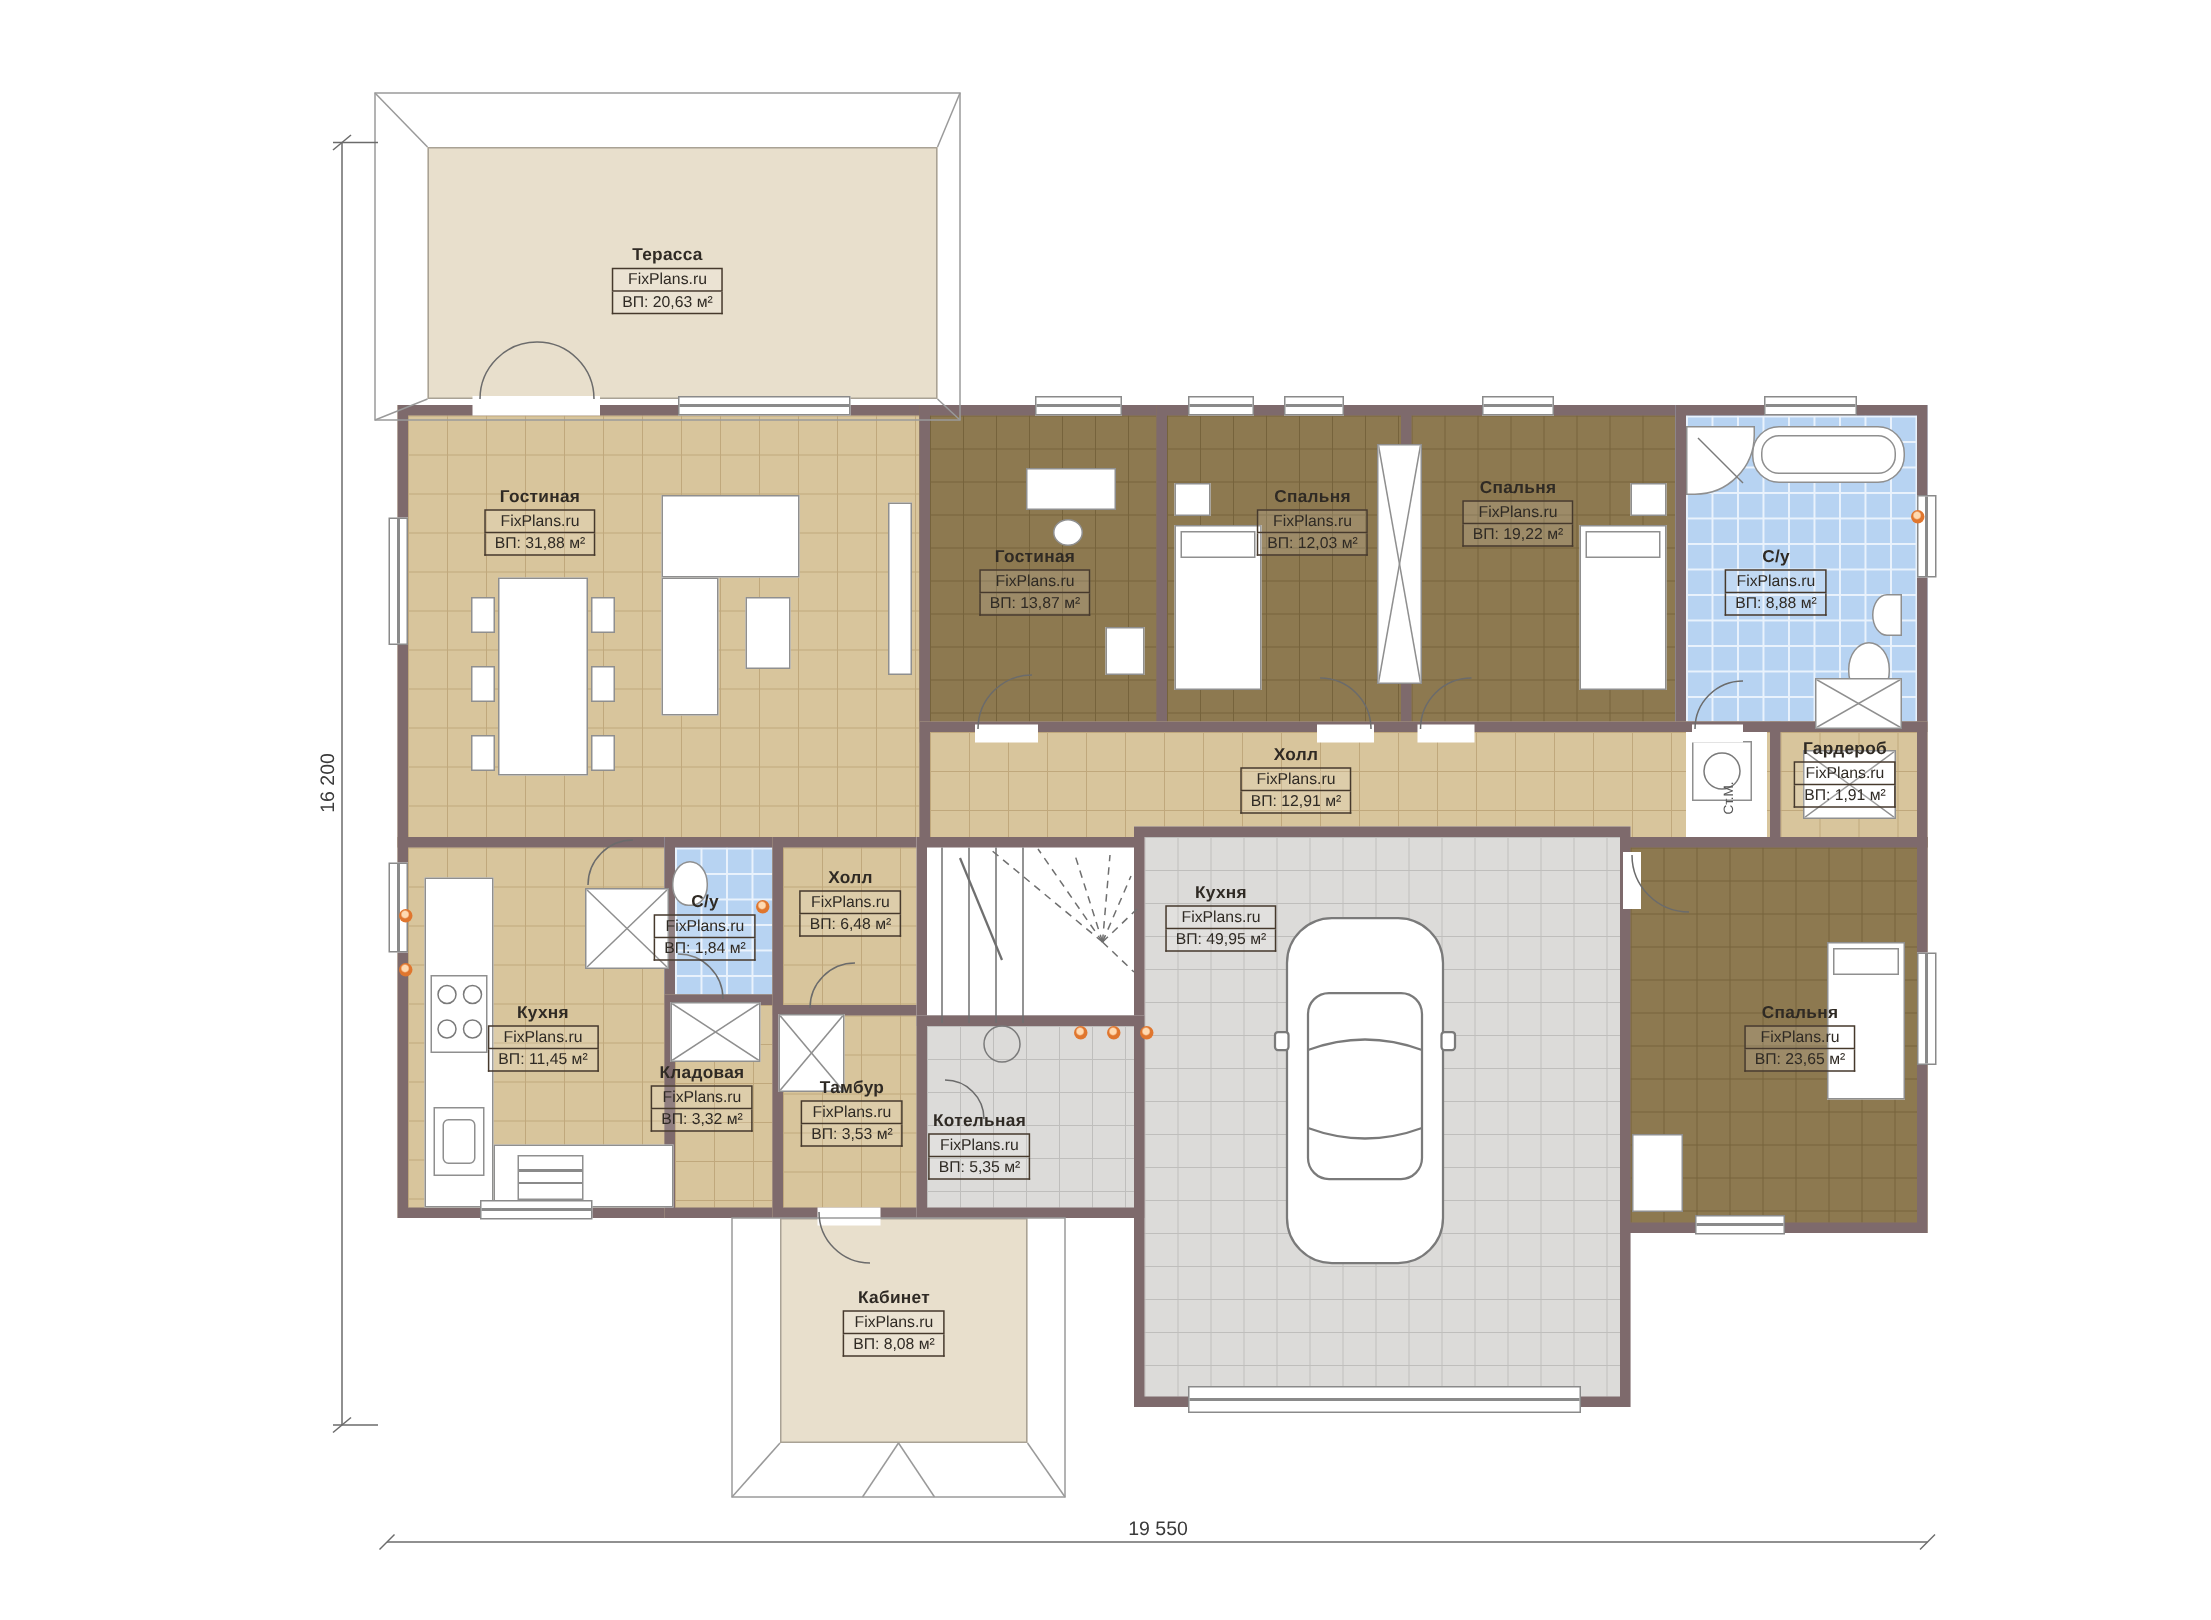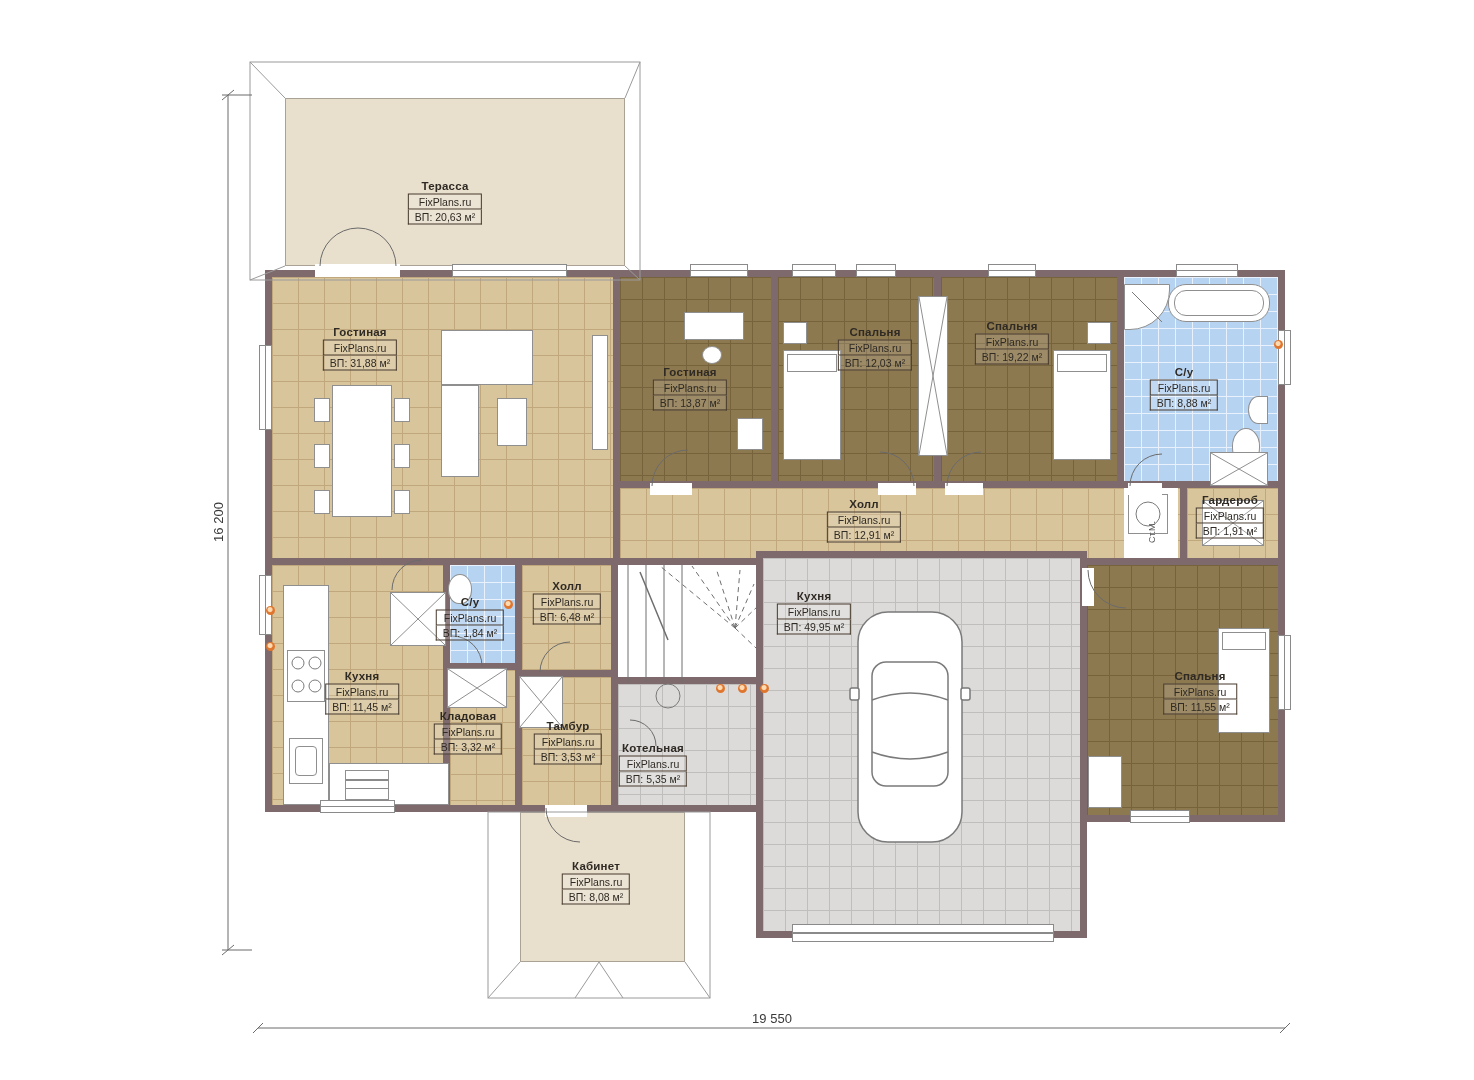--- a/index.html
+++ b/index.html
@@ -256,21 +256,21 @@
   </svg>
 
   <div class="dot" style="left:266px;top:606px;"></div>
   <div class="dot" style="left:266px;top:642px;"></div>
   <div class="dot" style="left:504px;top:600px;"></div>
   <div class="dot" style="left:716px;top:684px;"></div>
   <div class="dot" style="left:738px;top:684px;"></div>
   <div class="dot" style="left:760px;top:684px;"></div>
   <div class="dot" style="left:1274px;top:340px;"></div>
 
-  <div class="rlabel" style="left:445px;top:202px;">
+  <div class="rlabel" style="left:445px;top:187px;">
     <div class="rl-title">Терасса</div>
     <div class="rl-box">FixPlans.ru</div>
     <div class="rl-box">ВП: 20,63 м²</div>
   </div>
   <div class="rlabel" style="left:360px;top:348px;">
     <div class="rl-title">Гостиная</div>
     <div class="rl-box">FixPlans.ru</div>
     <div class="rl-box">ВП: 31,88 м²</div>
   </div>
   <div class="rlabel" style="left:690px;top:388px;">
@@ -304,21 +304,21 @@
     <div class="rl-box">ВП: 12,91 м²</div>
   </div>
   <div class="rlabel" style="left:814px;top:612px;">
     <div class="rl-title">Кухня</div>
     <div class="rl-box">FixPlans.ru</div>
     <div class="rl-box">ВП: 49,95 м²</div>
   </div>
   <div class="rlabel" style="left:1200px;top:692px;">
     <div class="rl-title">Спальня</div>
     <div class="rl-box">FixPlans.ru</div>
-    <div class="rl-box">ВП: 11,55 м²</div>
+    <div class="rl-box">ВП: 23,65 м²</div>
   </div>
   <div class="rlabel" style="left:362px;top:692px;">
     <div class="rl-title">Кухня</div>
     <div class="rl-box">FixPlans.ru</div>
     <div class="rl-box">ВП: 11,45 м²</div>
   </div>
   <div class="rlabel" style="left:470px;top:618px;">
     <div class="rl-title">С/у</div>
     <div class="rl-box">FixPlans.ru</div>
     <div class="rl-box">ВП: 1,84 м²</div>

